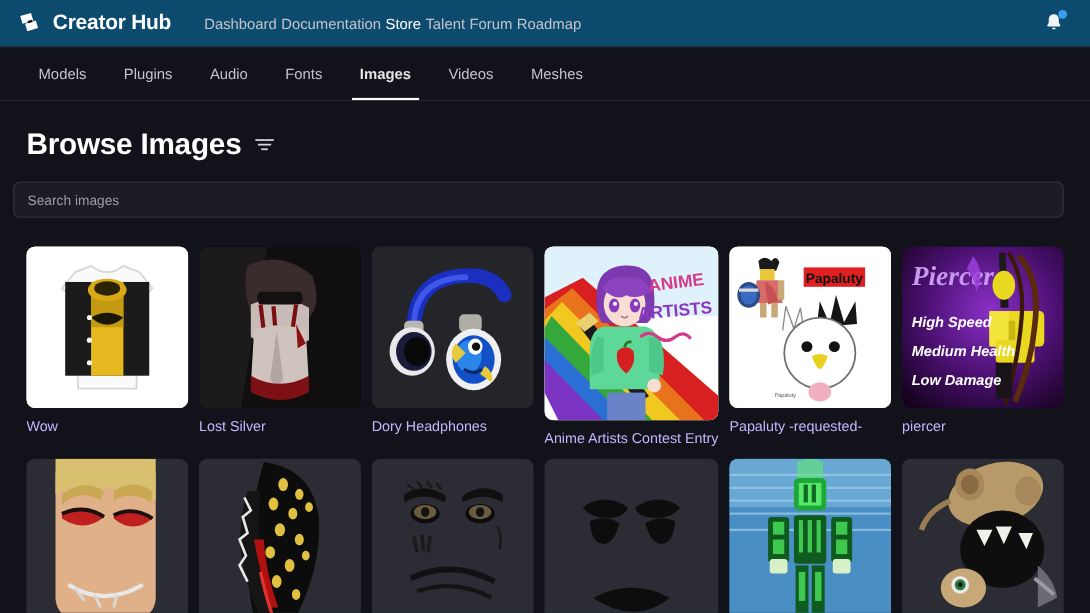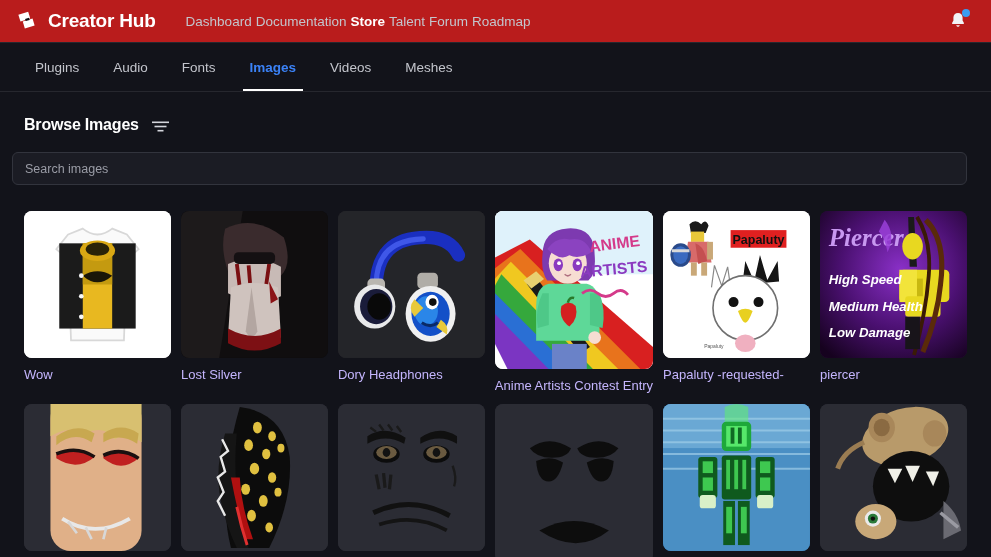--- a/index.html
+++ b/index.html
@@ -6,39 +6,39 @@
   html, body {
     width: 991px; height: 557px;
     background: #12131a;
     font-family: "Liberation Sans", sans-serif;
     overflow: hidden;
   }
 
   
   .topbar {
     height: 43px;
-    background: #b91c1c;
+    background: #0c4a6e;
     border-bottom: 1px solid #26272e;
     display: flex;
     align-items: center;
     padding: 0 16px 0 14px;
     position: relative;
   }
   .brand { display: flex; align-items: center; gap: 9px; }
   .logo-mark { width: 25px; height: 25px; position: relative; display: block; }
   .brand-name {
     color: #ffffff; font-size: 19px; font-weight: bold;
     letter-spacing: -0.2px;
   }
   .mainnav { display: flex; align-items: center; gap: 4px; margin-left: 30px; }
   .mainnav a {
     color: #c3c5cc; font-size: 13.5px; text-decoration: none;
     white-space: nowrap;
   }
-  .mainnav a.active { color: #ffffff; font-weight: bold; }
+  .mainnav a.active { color: #ffffff; font-weight: normal; }
   .bell-wrap {
     position: absolute; right: 22px; top: 50%;
     transform: translateY(-50%);
     width: 22px; height: 22px;
   }
   .bell-dot {
     position: absolute; right: -1px; top: -1px;
     width: 8px; height: 8px; border-radius: 50%;
     background: #3b9cf0;
   }
@@ -53,34 +53,34 @@
     padding: 0 18px;
     gap: 0;
   }
   .subnav-item {
     display: flex; align-items: center;
     padding: 0 17px;
     color: #c3c5cc; font-size: 13.5px;
     cursor: pointer;
     position: relative;
   }
-  .subnav-item.active { color: #3b82f6; font-weight: bold; }
+  .subnav-item.active { color: #e5e5e5; font-weight: bold; }
   .subnav-item.active::after {
     content: ""; position: absolute;
     left: 10px; right: 10px; bottom: 0;
     height: 2px; background: #ffffff;
   }
 
   
   .browse-head {
     padding: 24px 24px 0 24px;
     display: flex; align-items: center; gap: 13px;
   }
   .browse-title {
-    color: #ffffff; font-size: 16px; font-weight: bold;
+    color: #ffffff; font-size: 27px; font-weight: bold;
     letter-spacing: -0.2px;
   }
   .filter-icon { width: 17px; height: 13px; display: block; cursor: pointer; }
 
   .search-row { padding: 18px 24px 0 12px; }
   .search-box {
     width: 100%; height: 33px;
     background: #1b1c24;
     border: 1px solid #32343d;
     border-radius: 6px;
@@ -145,20 +145,23 @@
   <div class="bell-wrap">
     <svg viewBox="0 0 24 24" width="22" height="22">
       <path d="M12 3.2c-3.0 0-5.0 2.2-5.0 5.1v3.2l-1.5 2.8c-.2.45.1.95.6.95h11.8c.5 0 .8-.5.6-.95L17 11.5V8.3c0-2.9-2-5.1-5-5.1z" fill="#f2f3f6"></path>
       <path d="M10.1 16.6c.15 1.0 .95 1.7 1.9 1.7s1.75-.7 1.9-1.7z" fill="#f2f3f6"></path>
     </svg>
     <span class="bell-dot"></span>
   </div>
 </div>
 
 <div class="subnav">
+  <div class="subnav-item">
+      <span>Models</span>
+    </div>
   <div class="subnav-item">
       <span>Plugins</span>
     </div>
   <div class="subnav-item">
       <span>Audio</span>
     </div>
   <div class="subnav-item">
       <span>Fonts</span>
     </div>
   <div class="subnav-item active">

